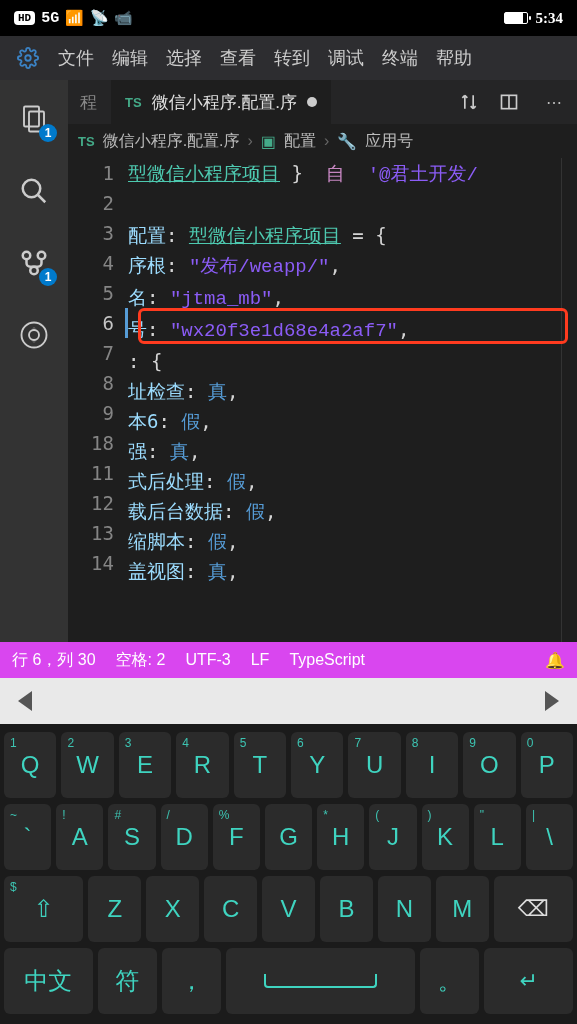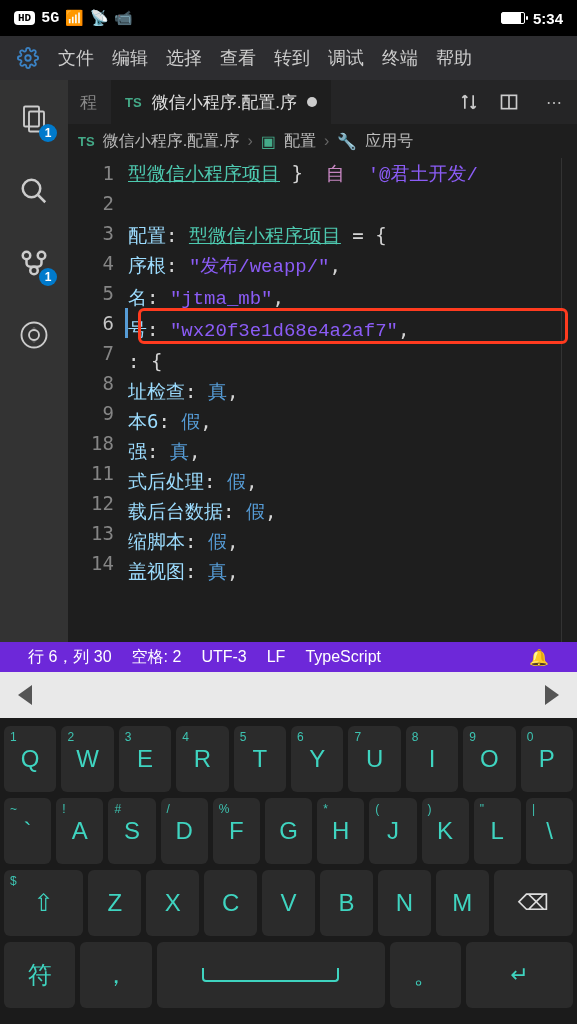--- a/index.html
+++ b/index.html
@@ -1,19 +1,19 @@
 <!DOCTYPE html>
 <html><head>
 <meta charset="utf-8">
 <style>
   * { margin:0; padding:0; box-sizing:border-box; }
   html,body { width:577px; height:1024px; background:#000; font-family:"Segoe UI",Arial,sans-serif; overflow:hidden; color:#ccc; }
   .status-bar { height:36px; background:#000; display:flex; align-items:center; justify-content:space-between; padding:0 14px; color:#fff; font-size:15px; font-weight:600; }
   .status-left { display:flex; align-items:center; gap:6px;font-family:Liberation Mono, monospace; }
-  .status-right { display:flex; align-items:center; gap:8px; }
+  .status-right { display:flex; align-items:center; gap:8px;font-family:Liberation Serif, serif; }
   .hd-badge { background:#fff; color:#000; border-radius:4px; padding:1px 4px; font-size:11px; font-weight:700; }
   .battery { width:24px; height:12px; border:1.5px solid #fff; border-radius:2px; position:relative; }
   .battery::after { content:""; position:absolute; right:-4px; top:3px; width:2px; height:4px; background:#fff; border-radius:1px; }
   .battery-fill { background:#fff; height:100%; width:85%; }
   .menubar { height:44px; background:#2d2d30; display:flex; align-items:center; gap:18px; padding:0 16px; color:#ccc; font-size:18px; }
   .menubar .gear { width:24px; height:24px; display:flex; align-items:center; justify-content:center; color:#3b82c4; }
   .menubar span { flex:0 0 auto; }
   .workspace { display:flex; height:562px; background:#252526; }
   .activity-bar { width:68px; background:#333333; display:flex; flex-direction:column; align-items:center; padding-top:22px; gap:38px; color:#aaa; }
   .activity-bar .aicon { position:relative; width:34px; height:34px; display:flex; align-items:center; justify-content:center; }
@@ -34,21 +34,21 @@
   .gutter .ln6 { color:#c5c5c5; border-right:3px solid #569cd6; margin-right:-14px; padding-right:11px; }
   .lines { flex:1; white-space:pre; color:#d4d4d4; overflow:hidden; }
   .tk-key { color:#9cdcfe; }
   .tk-str { color:#8b5cf6;font-family:Liberation Mono, monospace; }
   .tk-punc { color:#d4d4d4; }
   .tk-bool { color:#569cd6; }
   .tk-type { color:#4ec9b0;text-decoration:underline; }
   .tk-kw { color:#c586c0; }
   .highlight-box { position:absolute; border:3px solid #ff3b1f; border-radius:6px; left:70px; top:150px; width:430px; height:36px; pointer-events:none; }
   .minimap { width:16px; background:#1e1e1e; border-left:1px solid #333; }
-  .statusbar { height:30px; background:#6d28d9; color:#fff; display:flex; align-items:center; font-size:16px; padding:0 28px; gap:20px; }
+  .statusbar { height:36px; background:#d946ef; color:#fff; display:flex; align-items:center; font-size:16px; padding:0 12px; gap:20px; }
   .statusbar .sp { flex:0 0 auto; }
   .statusbar .grow { flex:1; }
   .kb-strip { height:46px; background:#e9e9e9; display:flex; align-items:center; justify-content:space-between; padding:0 18px; }
   .tri { width:0; height:0; border-top:10px solid transparent; border-bottom:10px solid transparent; }
   .tri.left { border-right:14px solid #555; }
   .tri.right { border-left:14px solid #555; }
   .keyboard { background:#1b1b1b; padding:8px 4px 10px; height:306px; display:flex; flex-direction:column; gap:6px; }
   .krow { display:flex; gap:5px; }
   .key { flex:1; background:#2b2b2b; border-radius:6px; position:relative; height:66px; display:flex; align-items:center; justify-content:center; color:#3fd4c0; font-size:24px; font-weight:500; }
   .key .sub { position:absolute; top:4px; left:6px; font-size:12px; color:#3fd4c0; opacity:.9; }
@@ -313,20 +313,21 @@
         <span>N</span>
       </div>
       <div class="key">
         <span>M</span>
       </div>
       <div class="key wide15 bksp">
         <span class="glyph">⌫</span>
       </div>
     </div>
   <div class="krow">
+    <div class="key wide15">中文</div>
     <div class="key">符</div>
     <div class="key">，</div>
     <div class="key space">
         <div class="spacebar"></div>
       </div>
     <div class="key">。</div>
     <div class="key wide15">
         <span class="glyph">↵</span>
       </div>
   </div>

